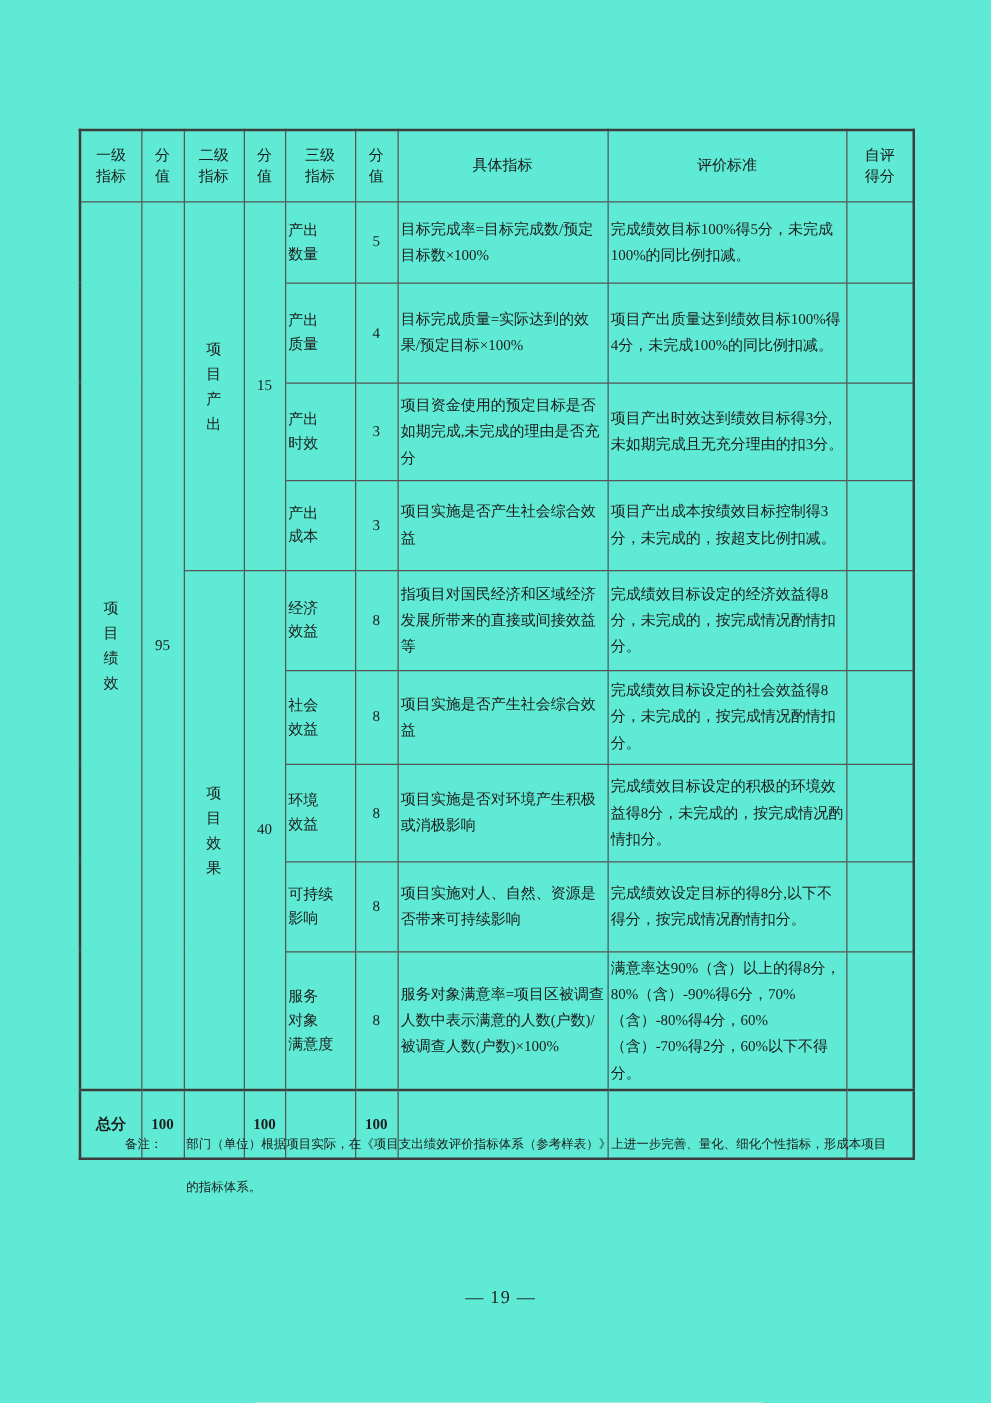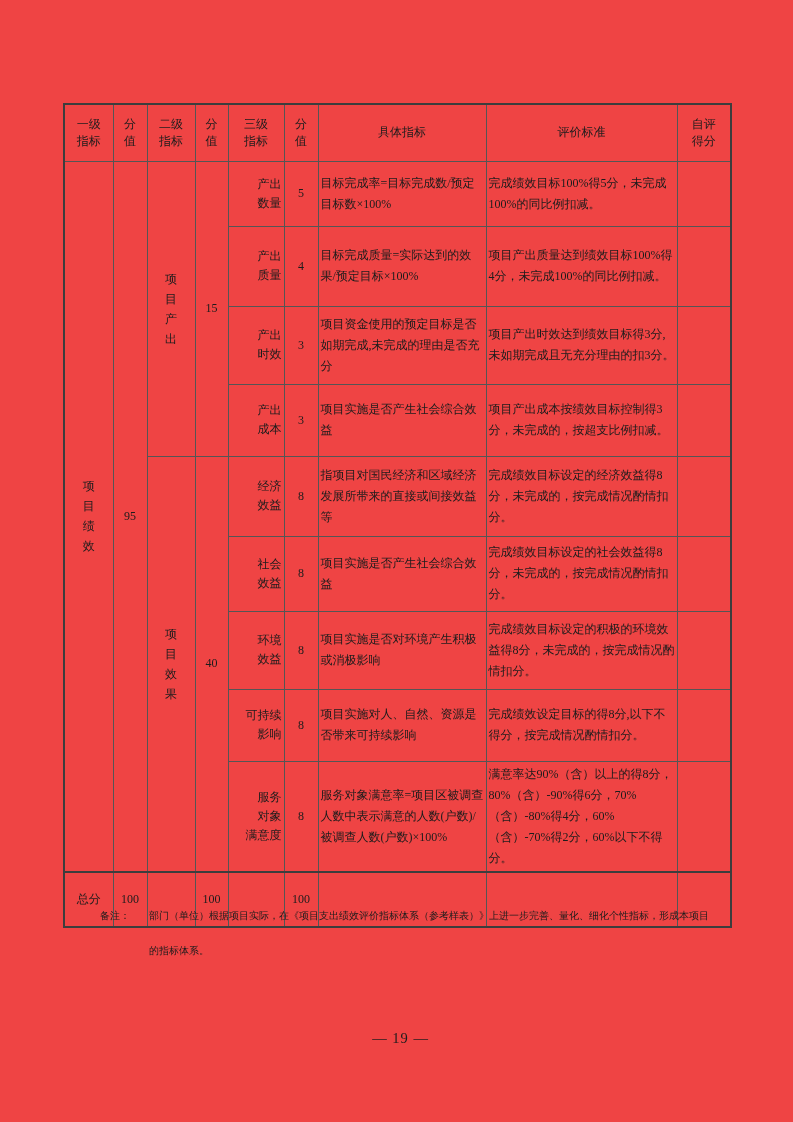--- a/index.html
+++ b/index.html
@@ -1,38 +1,38 @@
 <!DOCTYPE html>
 <html><head>
 <meta charset="utf-8">
 <style>
   html,body { margin:0; padding:0; background:#e8e8e8; }
   .page {
-    position:relative; width:793px; height:1122px; background:#ef4444;
+    position:relative; width:793px; height:1122px; background:#5eead4;
     margin:0 auto; overflow:hidden;
     font-family:"Liberation Serif","DejaVu Serif",serif; color:#1c1c1c;
   }
   table.indicator {
     position:absolute; left:63px; top:103px; width:667px;
     border-collapse:collapse; table-layout:fixed;
     border:2px solid #3d3d3d;
   }
   table.indicator td, table.indicator th {
     border:1px solid #555; padding:2px; vertical-align:middle;
     font-size:12px; font-weight:normal; overflow:hidden;
   }
   th.hdr {
     font-weight:bold; text-align:center; white-space:pre-line;
     line-height:17px; font-size:12.5px;
   }
   td.c { text-align:center; }
-  td.v { text-align:right; white-space:pre-line; line-height:19px; }
+  td.v { text-align:left; white-space:pre-line; line-height:19px; }
   td.vtall { text-align:center; white-space:pre-line; line-height:20px; }
   td.txt { text-align:left; padding:5px 8px; line-height:21px;margin-left:12px; }
-  tr.total-row td { font-weight:normal; border-top:2px solid #3d3d3d; }
+  tr.total-row td { font-weight:bold; border-top:2px solid #3d3d3d; }
   tr.total-row td.c, tr.total-row td.lbl { text-align:center; }
   .note {
     position:absolute; left:100px; top:898px; width:618px;
     display:flex; font-size:10px; line-height:35px;
   }
   .note .note-label { flex:0 0 49px; }
   .note .note-text { flex:1; }
   .page-number {
     position:absolute; left:4px; top:1030px; width:793px;
     text-align:center; font-size:14.5px; letter-spacing:1px;

